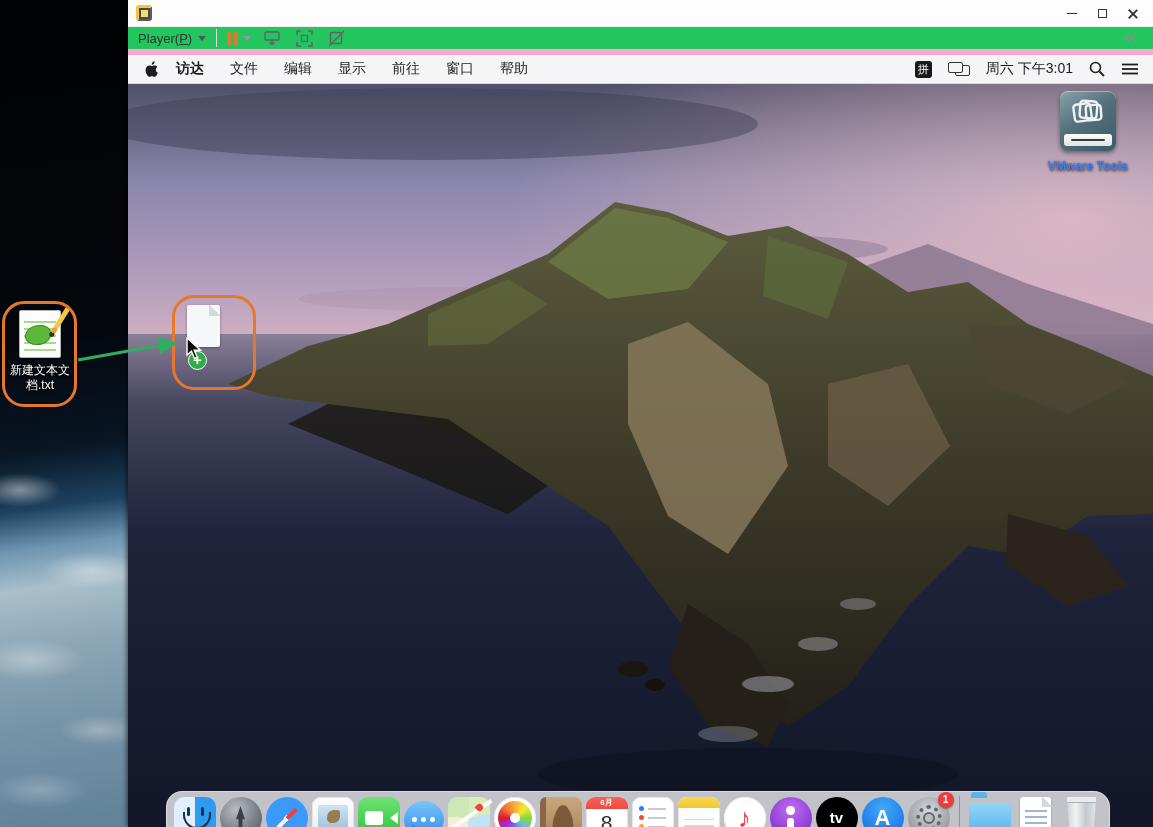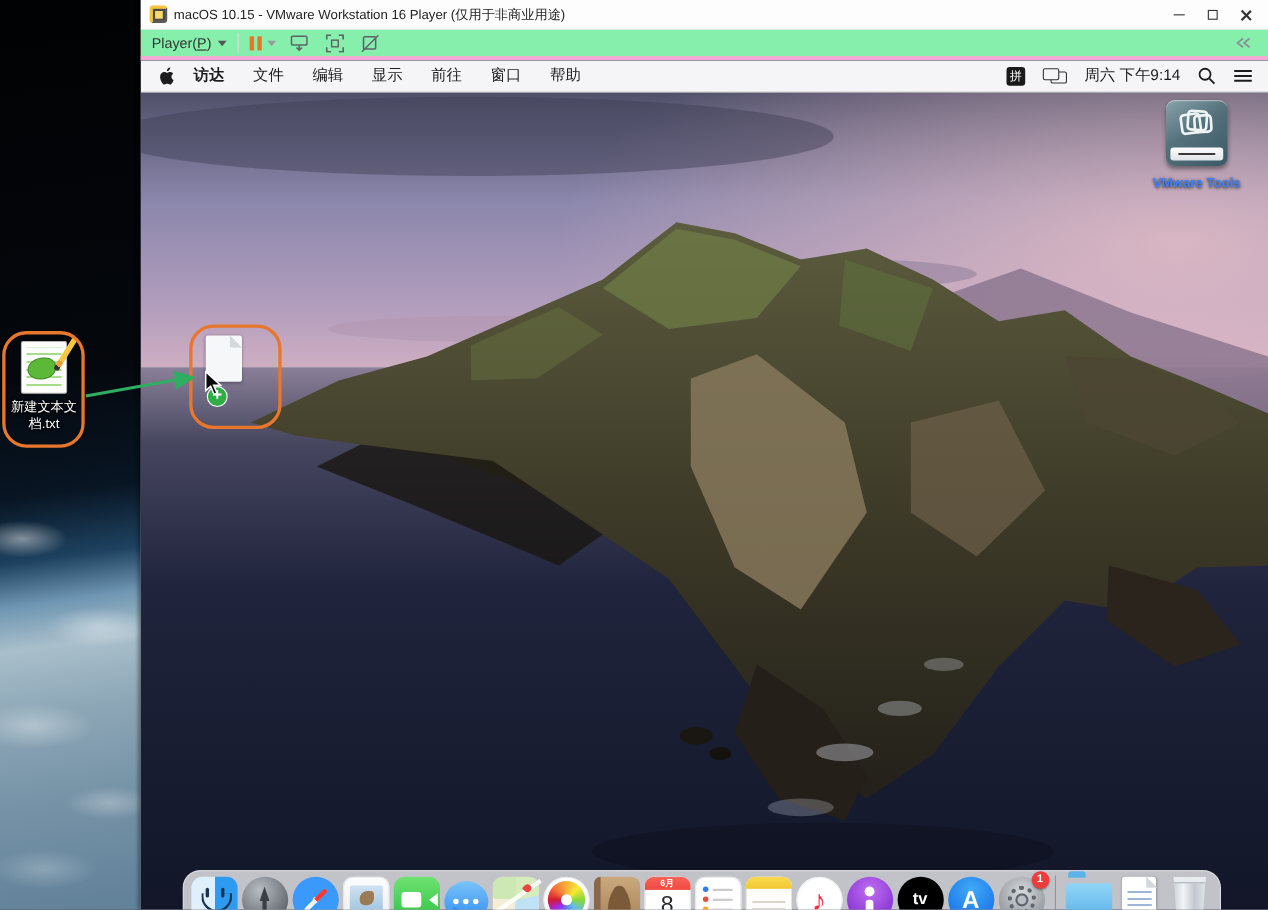--- a/index.html
+++ b/index.html
@@ -30,21 +30,21 @@
   .title-text { white-space:nowrap; overflow:hidden; }
   .win-controls { margin-left:auto; display:flex; }
   .win-btn { width:30px; height:22px; display:flex; align-items:center; justify-content:center; cursor:default; }
   .glyph-min { width:10px; border-top:1.6px solid #333; }
   .glyph-max { width:9px; height:9px; border:1.4px solid #333; }
   .glyph-close { position:relative; width:11px; height:11px; }
   .glyph-close::before,.glyph-close::after { content:""; position:absolute; left:5px; top:0; width:1.6px; height:12px; background:#333; }
   .glyph-close::before { transform:rotate(45deg); } .glyph-close::after { transform:rotate(-45deg); }
 
   .vm-toolbar { height:28px; display:flex; align-items:center; gap:10px; padding:0 12px 0 10px;
-    background:#86efac; border-bottom:4px solid #f9a8d4; font-size:13px; color:#333; }
+    background:#22c55e; border-bottom:6px solid #f9a8d4; font-size:13px; color:#333; }
   .player-menu { display:flex; align-items:center; gap:6px; }
   .player-menu .ukey { text-decoration:underline; }
   .caret { width:0; height:0; border-left:4px solid transparent; border-right:4px solid transparent; border-top:5px solid #555; }
   .tb-sep { width:1px; height:18px; background:#ddd; }
   .pause-group { display:flex; align-items:center; gap:5px; }
   .pause-bars { display:flex; gap:3px; }
   .pause-bars i { width:4px; height:13px; background:#e8762a; border-radius:1px; }
   .tb-ico { display:flex; align-items:center; justify-content:center; width:22px; height:20px; }
   .tb-right { margin-left:auto; display:flex; align-items:center; }
 
@@ -212,21 +212,20 @@
 
   <svg id="anno-arrow" viewBox="0 0 108 38">
     <line x1="4" y1="28" x2="88" y2="13" stroke="#2fae62" stroke-width="3"></line>
     <polygon points="84,5 104,11 86,22" fill="#2fae62"></polygon>
   </svg>
 
   <div id="vmwin">
 
     <div class="titlebar">
       <span class="vm-appicon"></span>
-      <span class="title-text">macOS 10.15 - VMware Workstation 16 Player (仅用于非商业用途)</span>
       <span class="win-controls">
         <span class="win-btn">
             <span class="glyph-min"></span>
           </span>
         <span class="win-btn">
             <span class="glyph-max"></span>
           </span>
         <span class="win-btn">
             <span class="glyph-close"></span>
           </span>
@@ -337,21 +336,21 @@
         <span class="mb-item">显示</span>
         <span class="mb-item">前往</span>
         <span class="mb-item">窗口</span>
         <span class="mb-item">帮助</span>
         <span class="mb-right">
           <span class="ime-badge">拼</span>
           <span class="mirror-ico">
               <span class="m2"></span>
               <span class="m1"></span>
             </span>
-          <span class="mb-clock">周六 下午9:14</span>
+          <span class="mb-clock">周六 下午3:01</span>
           <svg width="16" height="16" viewBox="0 0 16 16">
             <circle cx="6.5" cy="6.5" r="5" fill="none" stroke="#1d1d1f" stroke-width="1.6"></circle>
             <line x1="10.5" y1="10.5" x2="15" y2="15" stroke="#1d1d1f" stroke-width="1.8"></line>
           </svg>
           <svg width="18" height="14" viewBox="0 0 18 14">
             <line x1="1" y1="2.5" x2="17" y2="2.5" stroke="#1d1d1f" stroke-width="1.8"></line>
             <line x1="1" y1="7" x2="17" y2="7" stroke="#1d1d1f" stroke-width="1.8"></line>
             <line x1="1" y1="11.5" x2="17" y2="11.5" stroke="#1d1d1f" stroke-width="1.8"></line>
           </svg>
         </span>

